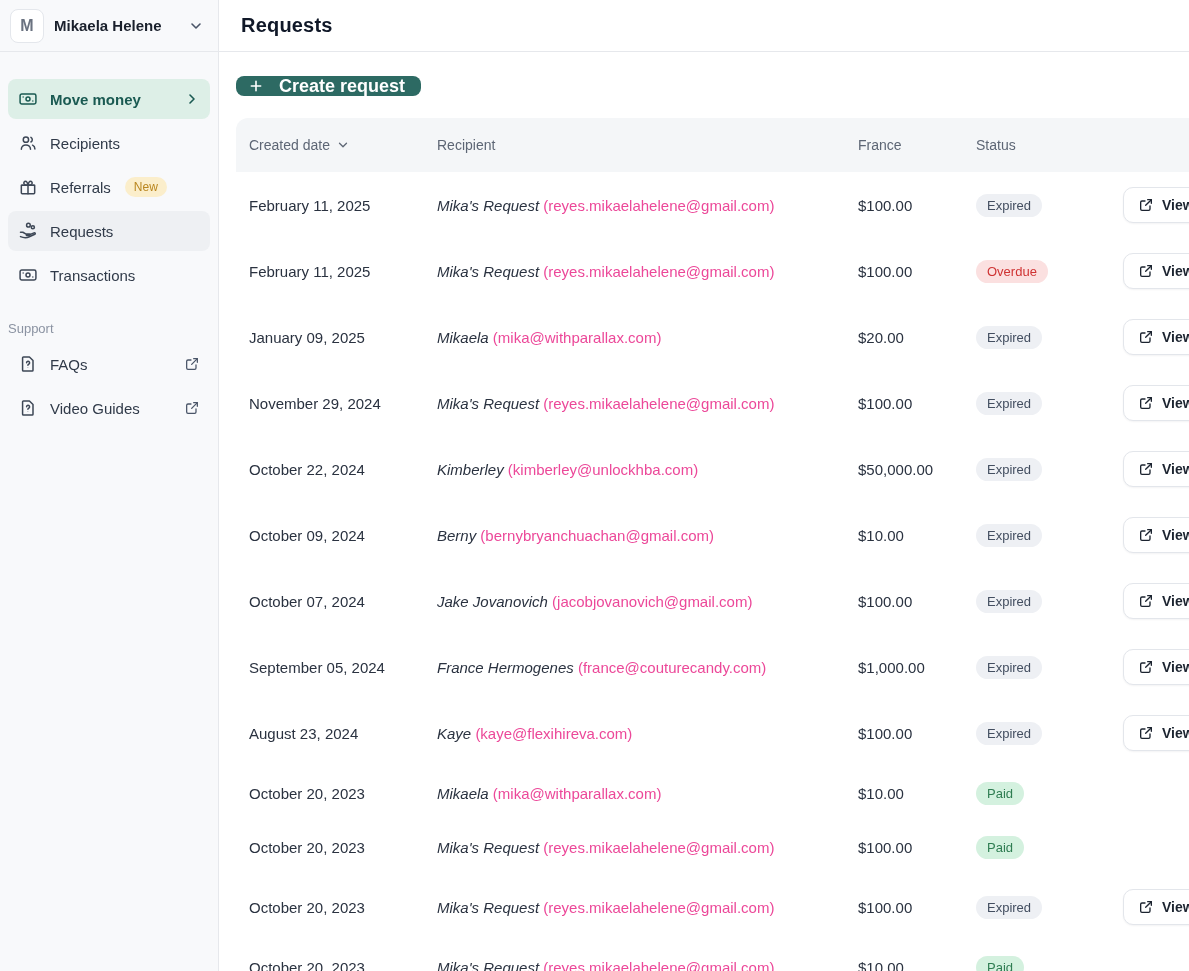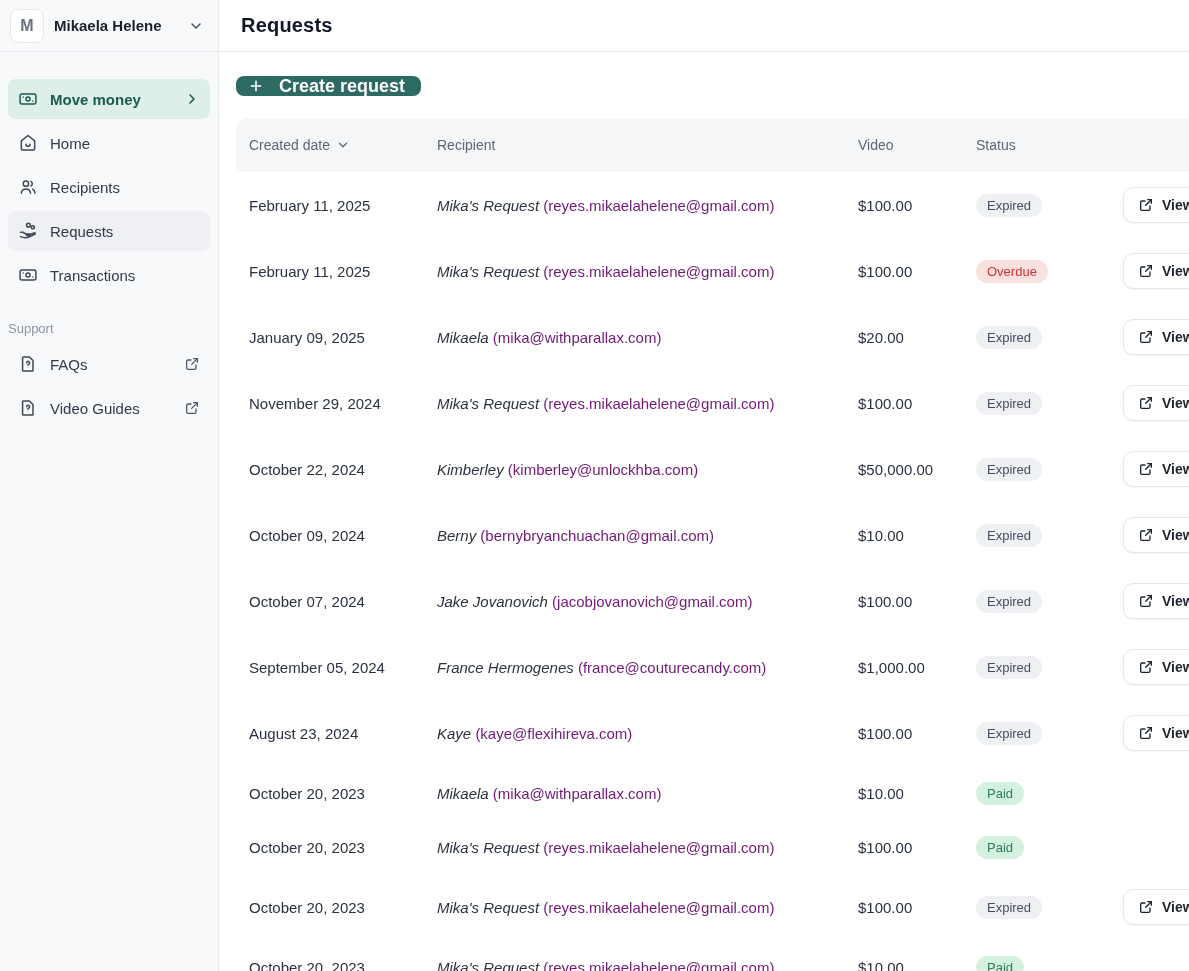--- a/index.html
+++ b/index.html
@@ -36,21 +36,21 @@
   .btn-create .ic { display:flex; }
 
   .table { margin-top:20px; width:1007px; }
   .thead { display:grid; grid-template-columns:188px 421px 118px 147px 1fr; align-items:center; height:54px; padding-left:13px; background:#f4f6f8; border-radius:12px 12px 0 0; font-size:14px; color:#5d6675; }
   .trow { display:grid; grid-template-columns:188px 421px 118px 147px 1fr; align-items:center; padding-left:13px; font-size:15px; }
   .trow.tall { height:66px; }
   .trow.short { height:54px; }
   .th-sort { display:inline-flex; align-items:center; gap:6px; cursor:pointer; }
   .cell.date { color:#2a3240; }
   .rname { color:#2a3240;font-style:italic; }
-  .remail { color:#701a75; }
+  .remail { color:#ec4899; }
   .cell.amount { color:#2a3240; }
   .badge { display:inline-block; padding:5px 11px; border-radius:999px; font-size:13px; line-height:1; }
   .badge--expired { background:var(--expired-bg); color:var(--expired-text); }
   .badge--overdue { background:var(--overdue-bg); color:var(--overdue-text); }
   .badge--paid { background:var(--paid-bg); color:var(--paid-text); }
   .view-btn { height:36px; display:inline-flex; align-items:center; gap:8px; background:#fff; border:1px solid #e3e6eb; border-radius:10px; padding:0 14px; font-family:inherit; font-size:14px; font-weight:bold; color:#1c2430; cursor:pointer; box-shadow:0 1px 2px rgba(16,24,40,.05); }
   .view-btn .ic { display:flex; color:#1c2430; }
   svg { display:block; }
 </style>
 </head>
@@ -79,42 +79,44 @@
             </svg>
         </span>
         <span>Move money</span>
         <span class="chev-r">
           <svg width="16" height="16" viewBox="0 0 24 24" fill="none" stroke="currentColor" stroke-width="2.4" stroke-linecap="round" stroke-linejoin="round">
               <path d="M9 6l6 6-6 6"></path>
             </svg>
         </span>
       </div>
 
-      <div class="nav-item">
-        <span class="ic">
-          <svg width="20" height="20" viewBox="0 0 24 24" fill="none" stroke="currentColor" stroke-width="1.8" stroke-linecap="round" stroke-linejoin="round">
-              <path d="M4 9.5 12 3l8 6.5V19a1.5 1.5 0 0 1-1.5 1.5h-13A1.5 1.5 0 0 1 4 19z"></path>
-              <path d="M9.5 13.5a2.5 2.5 0 0 0 5 0"></path>
-            </svg>
-        </span>
-        <span>Home</span>
-      </div>
 
       <div class="nav-item">
         <span class="ic">
           <svg width="20" height="20" viewBox="0 0 24 24" fill="none" stroke="currentColor" stroke-width="1.8" stroke-linecap="round" stroke-linejoin="round">
               <circle cx="9.5" cy="8" r="3.2"></circle>
               <path d="M4 19.5c0-3 2.5-5.2 5.5-5.2s5.5 2.2 5.5 5.2"></path>
               <path d="M15.5 5.2a3.2 3.2 0 0 1 0 5.6"></path>
               <path d="M17.5 14.6c1.7.8 2.8 2.6 2.8 4.6"></path>
             </svg>
         </span>
         <span>Recipients</span>
       </div>
 
+      <div class="nav-item">
+        <span class="ic">
+          <svg width="20" height="20" viewBox="0 0 24 24" fill="none" stroke="currentColor" stroke-width="1.8" stroke-linecap="round" stroke-linejoin="round">
+              <rect x="4" y="10" width="16" height="10" rx="1"></rect>
+              <path d="M4 10h16M12 10v10"></path>
+              <path d="M12 10s-3.8 0-4.8-1.9C6.5 6.8 7.5 5.2 9 5.2c2.1 0 3 4.8 3 4.8s.9-4.8 3-4.8c1.5 0 2.5 1.6 1.8 2.9C15.8 10 12 10 12 10z"></path>
+            </svg>
+        </span>
+        <span>Referrals</span>
+        <span class="pill-new">New</span>
+      </div>
 
       <div class="nav-item active">
         <span class="ic">
           <svg width="20" height="20" viewBox="0 0 24 24" fill="none" stroke="currentColor" stroke-width="1.8" stroke-linecap="round" stroke-linejoin="round">
               <circle cx="12.5" cy="5" r="2.2"></circle>
               <circle cx="17.8" cy="7.5" r="1.9"></circle>
               <path d="M3 13.5h2.8l3.4 2h4.6c1.1 0 1.1 1.7 0 1.7H10"></path>
               <path d="M3 18.7c3.8 1.6 7.6 1.6 10.6.2l6.6-3c1.1-.6.2-2.2-1-1.7l-4.4 1.8"></path>
             </svg>
         </span>
@@ -192,21 +194,21 @@
         <div class="thead">
           <div class="th th-sort">
             <span>Created date</span>
             <span>
               <svg width="14" height="14" viewBox="0 0 24 24" fill="none" stroke="currentColor" stroke-width="2.2" stroke-linecap="round" stroke-linejoin="round">
                   <path d="M6 9l6 6 6-6"></path>
                 </svg>
             </span>
           </div>
           <div class="th">Recipient</div>
-          <div class="th">Video</div>
+          <div class="th">France</div>
           <div class="th">Status</div>
           <div class="th"></div>
         </div>
         <div class="tbody" id="rows">
   <div class="trow tall">
     <div class="cell date">February 11, 2025</div>
     <div class="cell recipient">
       <span class="rname">Mika's Request</span>
       <span class="remail"> (reyes.mikaelahelene@gmail.com)</span>
     </div>

